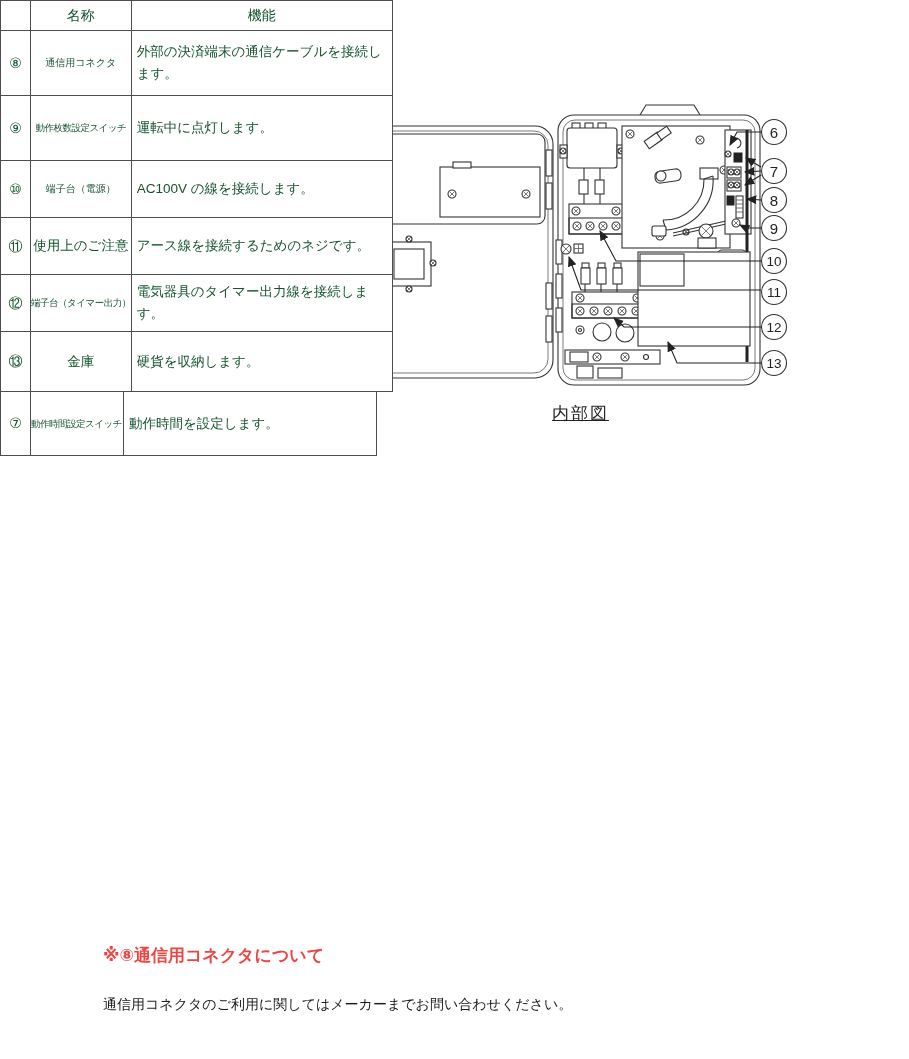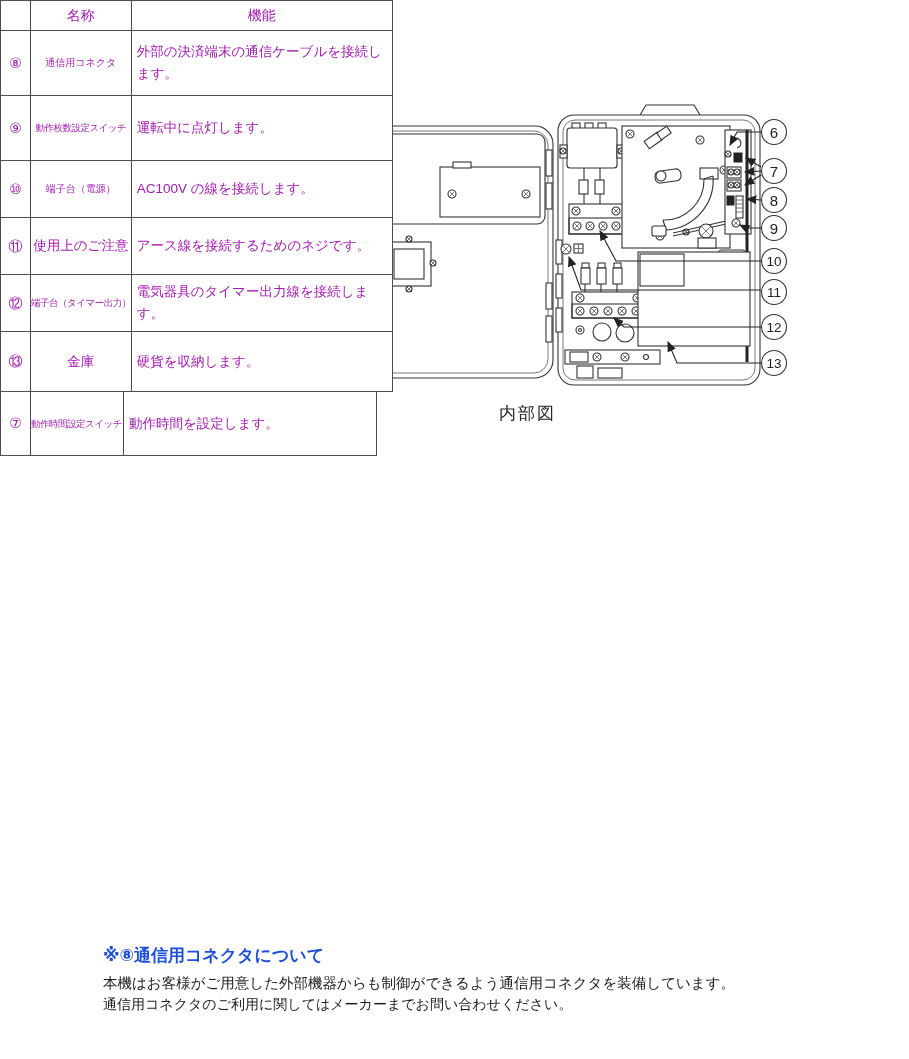--- a/index.html
+++ b/index.html
@@ -18,40 +18,40 @@
   svg .ln   { stroke:#333; fill:none; stroke-width:1.1; }
   svg .lnl  { stroke:#555; fill:none; stroke-width:0.8; }
   svg .lead { stroke:#222; fill:none; stroke-width:1.1; }
   svg .fillw{ fill:#fff; }
   svg .dark { fill:#222; stroke:#222; }
   svg text  { fill:#222; }
   .caption {
     position:absolute; font-size:17px; color:#222; letter-spacing:2px;
   }
   .cap-front { left:198px; top:402px; }
-  .cap-internal { left:499px; top:402px; }
+  .cap-internal { left:552px; top:402px;text-decoration:underline; }
 
   .tbl { position:absolute; }
   .tbl table { border-collapse:collapse; table-layout:fixed; }
   .tbl td {
-    border:1px solid #4d4d4d; font-size:13.5px; color:#a21caf;
+    border:1px solid #4d4d4d; font-size:13.5px; color:#14532d;
     vertical-align:middle; line-height:1.6; background:#fff;
   }
   .tbl .c-no   { width:30px;  text-align:center; font-size:14px; }
   .tbl-left .c-name  { width:93px; text-align:left; white-space:nowrap; overflow:hidden; }
   .tbl-right .c-name { width:97px; text-align:center; white-space:nowrap; overflow:hidden; }
   .tbl-left .c-func  { width:253px; padding:3px 5px; }
   .tbl-right .c-func { width:261px; padding:3px 5px; }
   .tbl .hdr td { height:30px; text-align:center; font-size:14px; }
   .c-name.md { font-size:10px; }
   .c-name.xs { font-size:9.5px; letter-spacing:-0.5px;margin-left:26px; }
 
   .note-heading {
     position:absolute; left:103px; top:944px;
-    font-size:17px; font-weight:bold; color:#1d4ed8;
+    font-size:17px; font-weight:bold; color:#ef4444;
   }
   .note-line1 { position:absolute; left:103px; top:974px; font-size:14.5px; color:#1a1a1a; }
   .note-line2 { position:absolute; left:103px; top:996px; font-size:14px; color:#1a1a1a; }
 </style>
 </head>
 <body>
 
 <div class="page">
 
   <div class="title">各部の名称</div>
@@ -471,16 +471,15 @@
       <tr style="height:60px;">
         <td class="c-no">⑬</td>
         <td class="c-name">金庫</td>
         <td class="c-func">硬貨を収納します。</td>
       </tr>
     </tbody>
       </table>
   </div>
 
   <div class="note-heading">※⑧通信用コネクタについて</div>
-  <div class="note-line1">本機はお客様がご用意した外部機器からも制御ができるよう通信用コネクタを装備しています。</div>
   <div class="note-line2">通信用コネクタのご利用に関してはメーカーまでお問い合わせください。</div>
 
 </div>
 
 </body></html>

